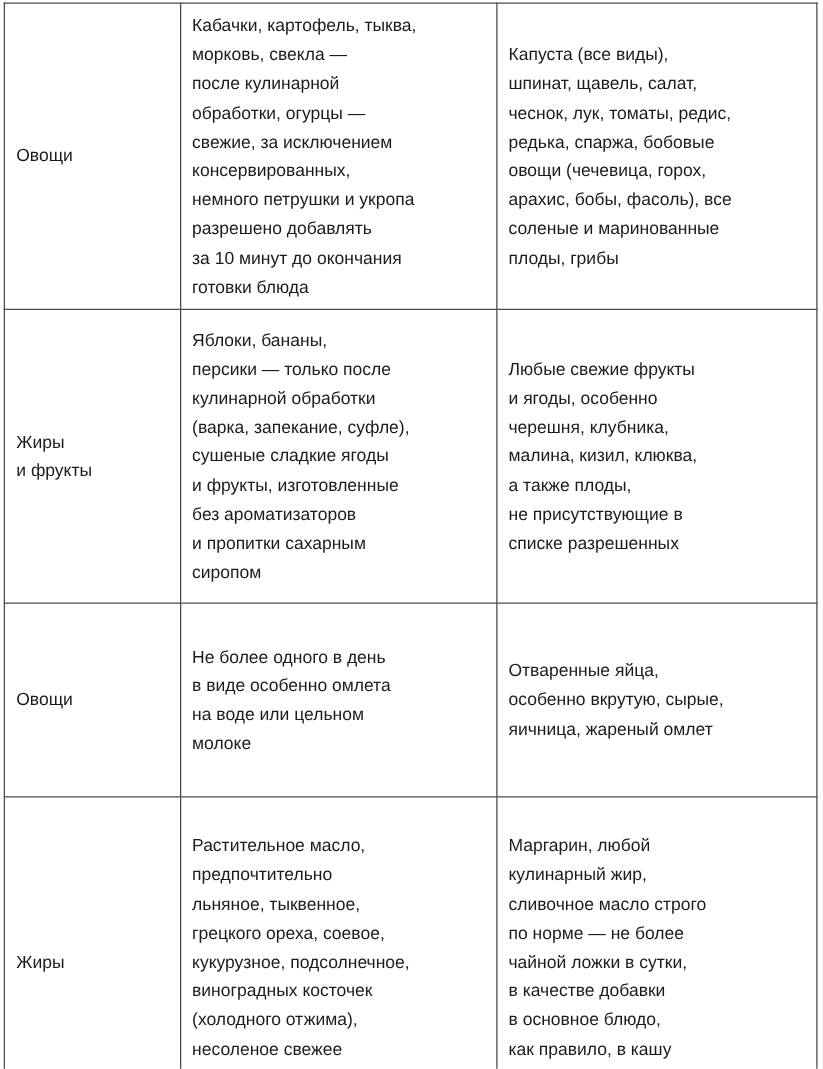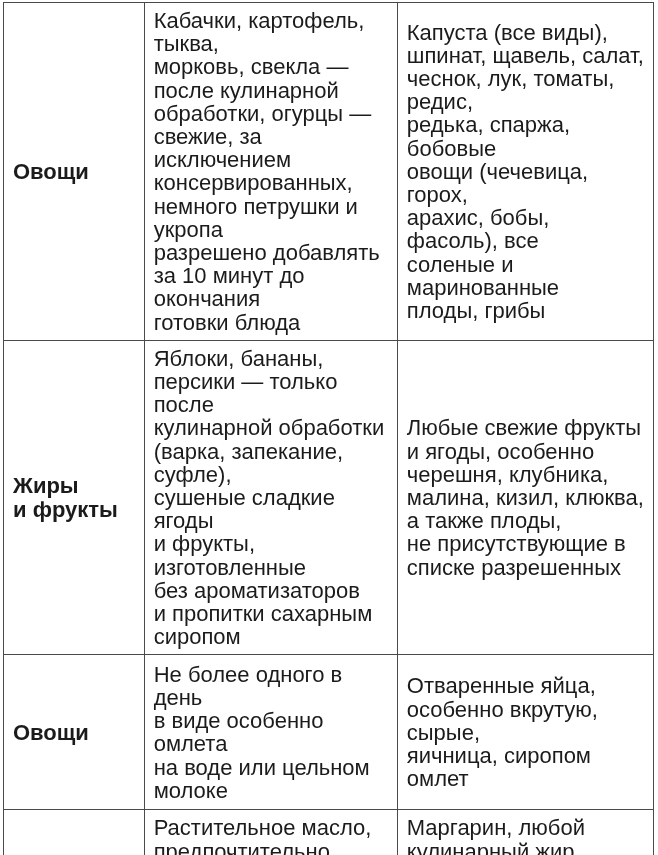--- a/index.html
+++ b/index.html
@@ -31,41 +31,40 @@
     width: 651px;
     border-collapse: collapse;
     table-layout: fixed;
     background: #ffffff;
   }
 
   .food-table td {
     border: 1px solid #4a4a4a;
     vertical-align: middle;
     padding: 6px 8px 6px 9px;
-    font-size: 22px;
+    font-size: 14px;
     line-height: 23.2px;
     color: #1b1b1b;
     background: #ffffff;
     -webkit-font-smoothing: antialiased;
   }
 
   .col-label {
     width: 140px;
   }
   .col-allowed {
     width: 252px;
   }
   .col-forbidden {
     width: 255px;
   }
 
   td.cell-label {
     padding-left: 9px;
     white-space: pre-line;
-    font-weight: bold;
   }
 
   td.cell-text {
     white-space: pre-line;
   }
 
   
   tr.row-vegetables td { height: 222px; }
   tr.row-berries td    { height: 222px; }
   tr.row-eggs td       { height: 142px; }
@@ -132,21 +131,21 @@
       </tr>
 
       <tr class="row-eggs">
         <td class="cell-label">Овощи</td>
         <td class="cell-text">Не более одного в день
 в виде особенно омлета
 на воде или цельном
 молоке</td>
         <td class="cell-text">Отваренные яйца,
 особенно вкрутую, сырые,
-яичница, сиропом омлет</td>
+яичница, жареный омлет</td>
       </tr>
 
       <tr class="row-fats">
         <td class="cell-label">Жиры</td>
         <td class="cell-text">Растительное масло,
 предпочтительно
 льняное, тыквенное,
 грецкого ореха, соевое,
 кукурузное, подсолнечное,
 виноградных косточек

